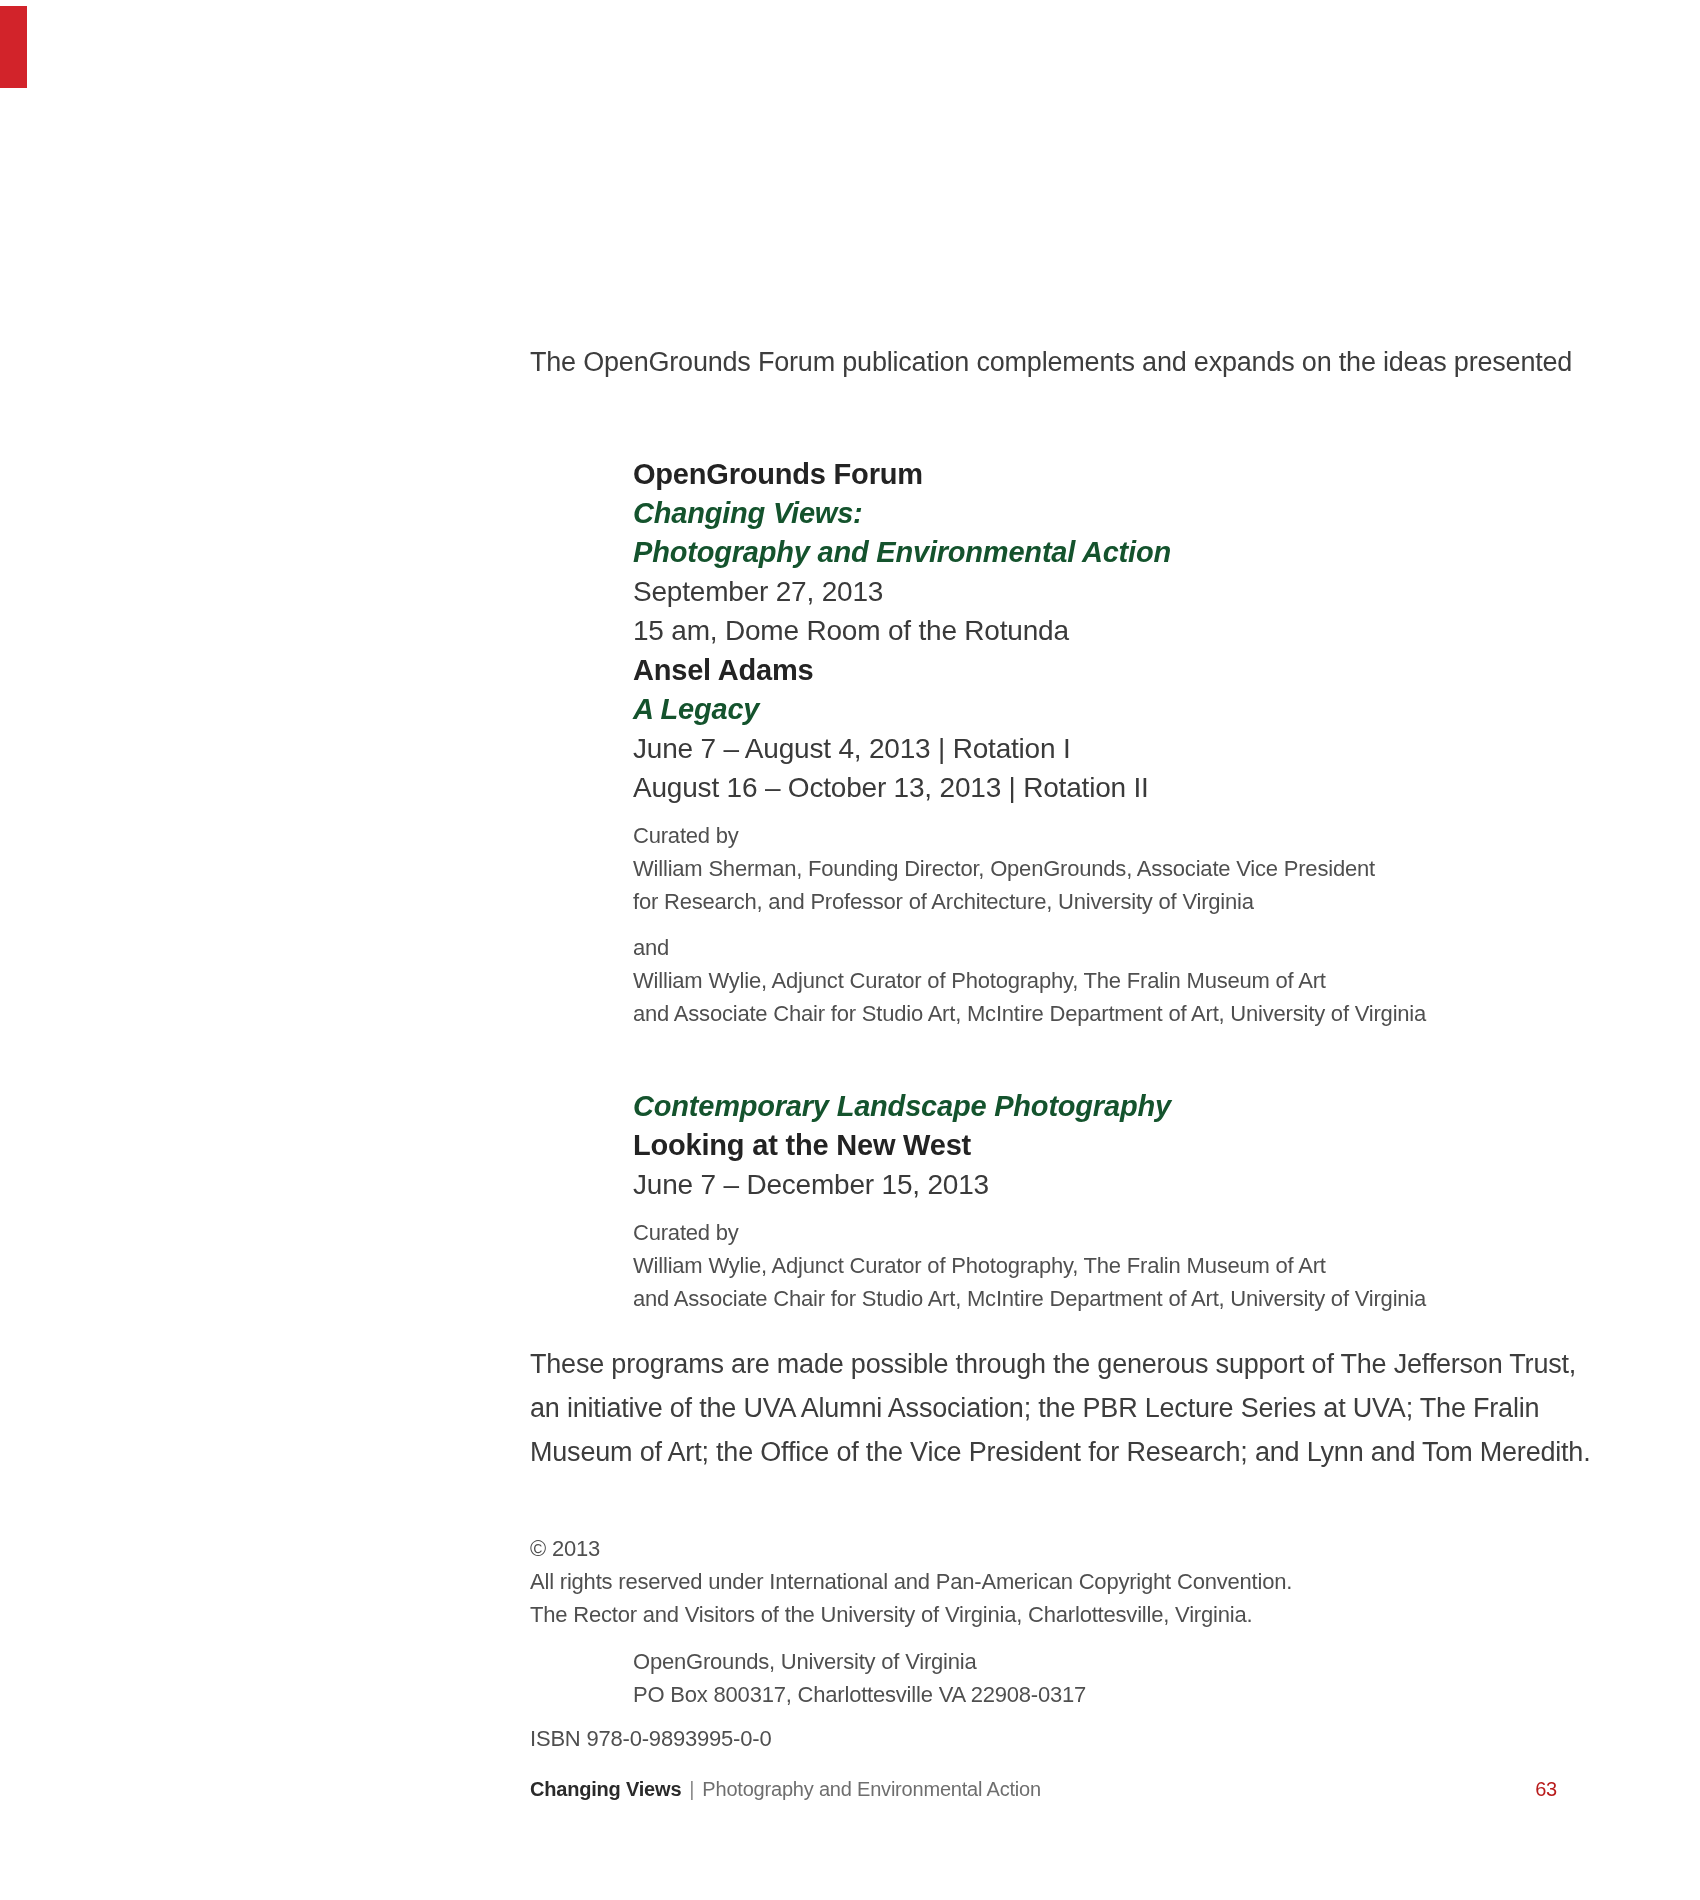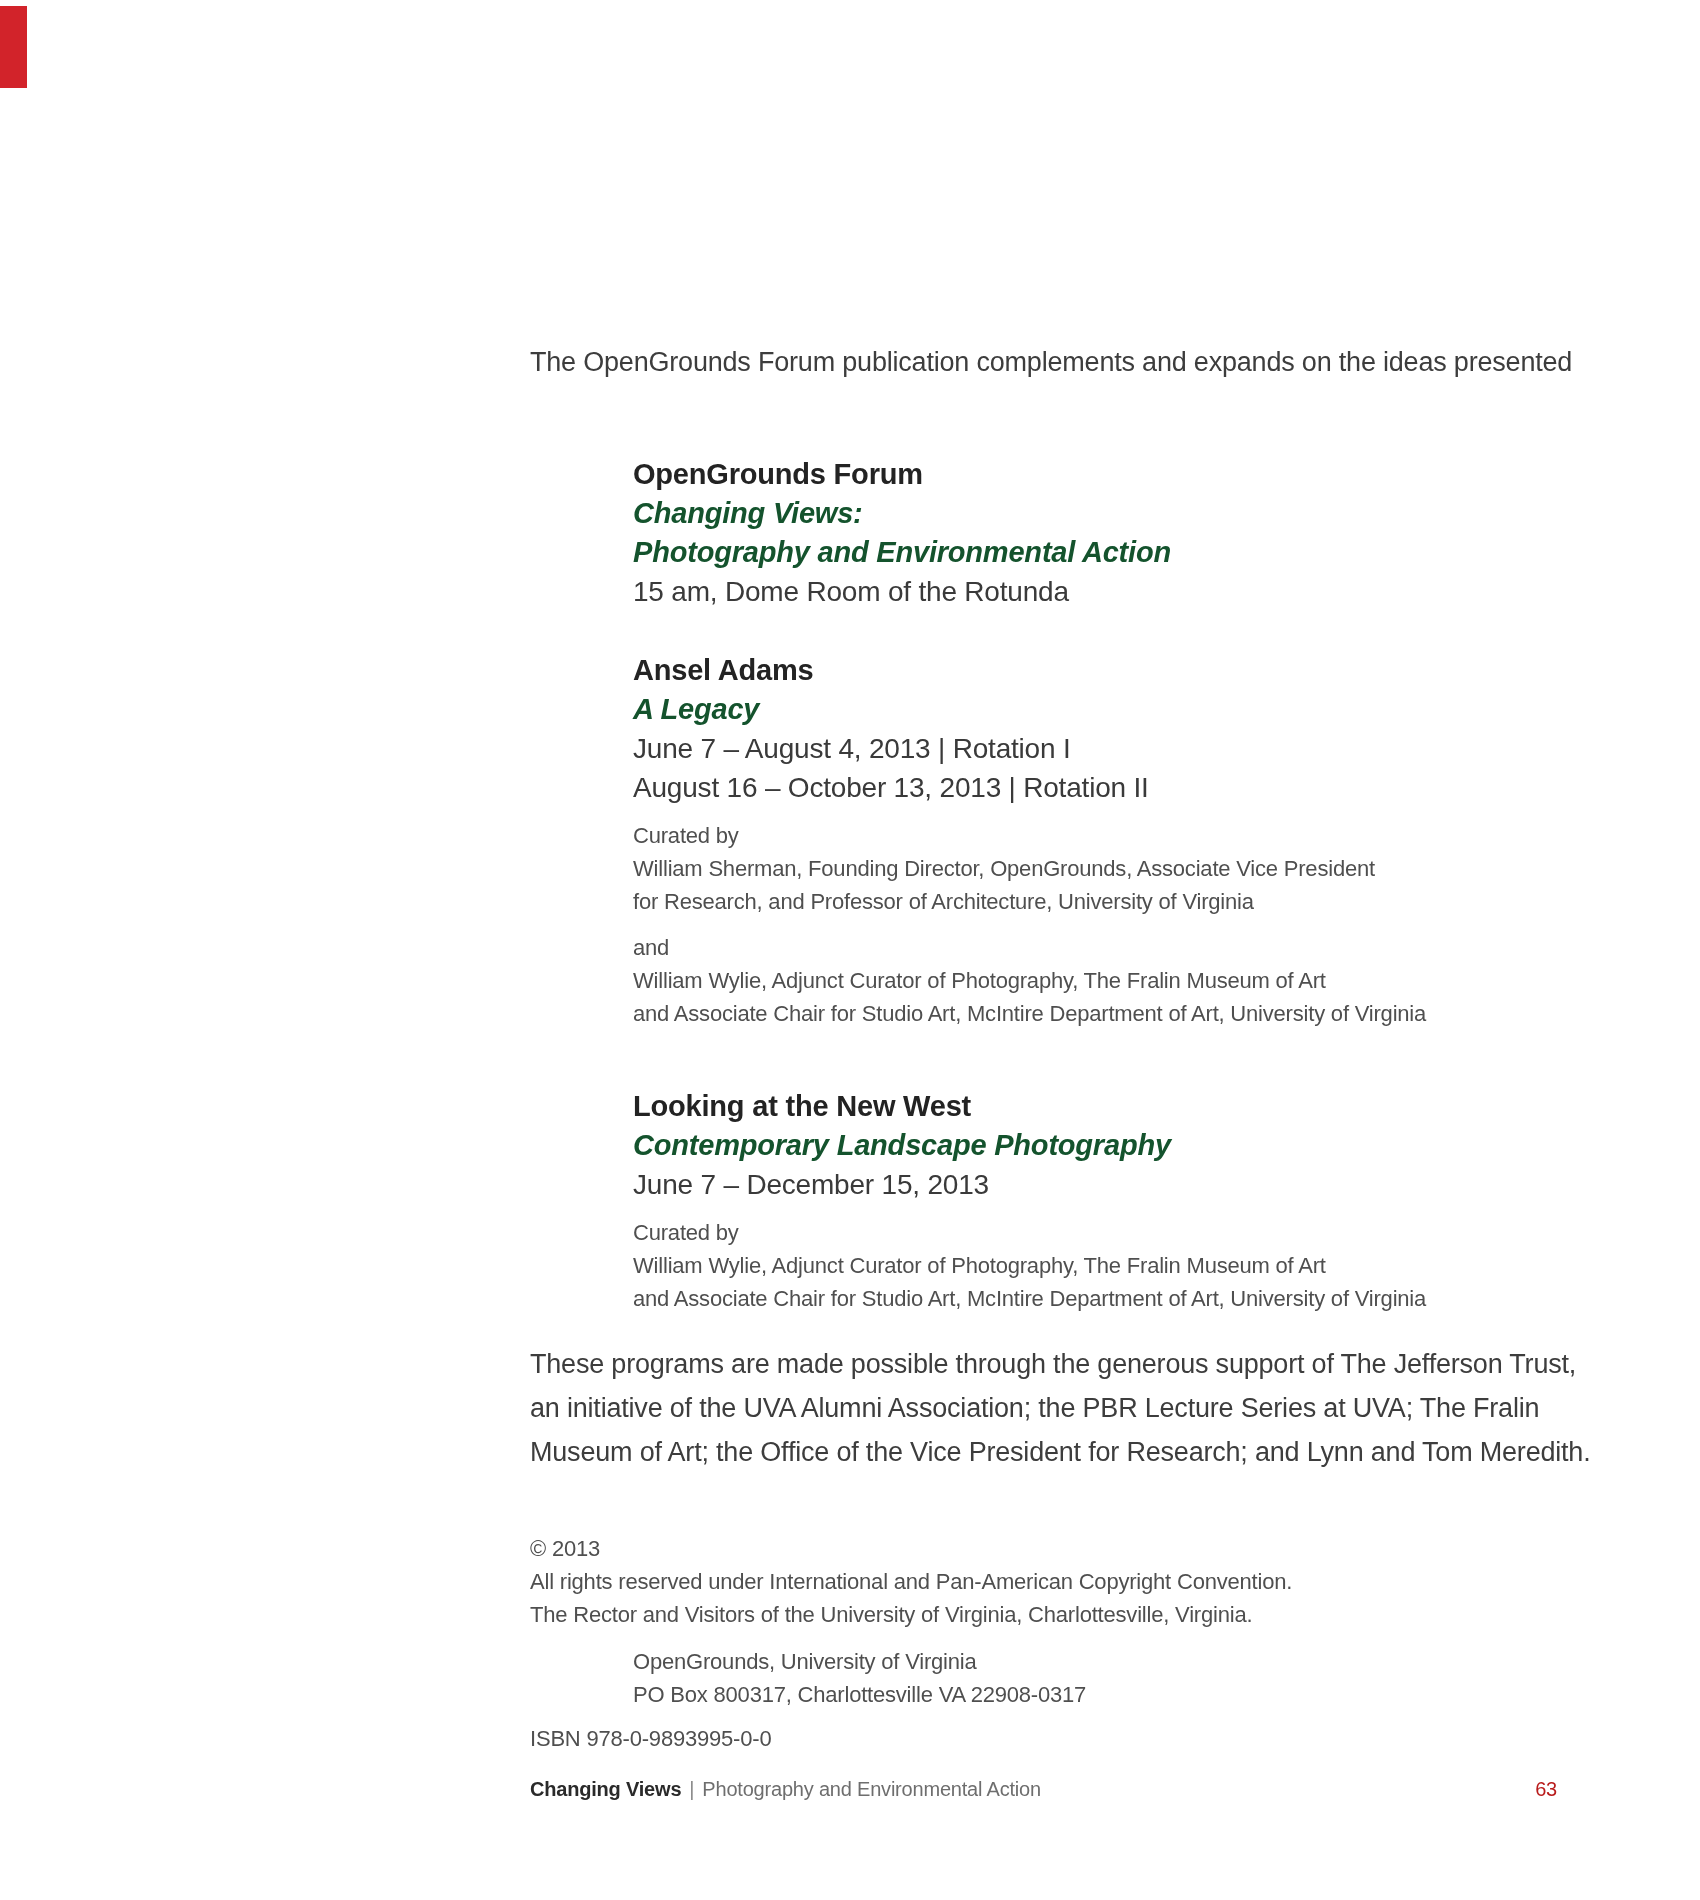--- a/index.html
+++ b/index.html
@@ -125,20 +125,21 @@
   <div class="red-mark"></div>
 
   <div class="block" style="top:339px">
     <span class="line body-line">The OpenGrounds Forum publication complements and expands on the ideas presented</span>
   </div>
 
   <section class="block indent" style="top:455px">
     <span class="line ev-title">OpenGrounds Forum</span>
     <span class="line ev-sub">Changing Views:</span>
     <span class="line ev-sub">Photography and Environmental Action</span>
+    <span class="line ev-detail">September 27, 2013</span>
     <span class="line ev-detail">15 am, Dome Room of the Rotunda</span>
   </section>
 
   <section class="block indent" style="top:651px">
     <span class="line ev-title">Ansel Adams</span>
     <span class="line ev-sub">A Legacy</span>
     <span class="line ev-detail">June 7 – August 4, 2013 | Rotation I</span>
     <span class="line ev-detail">August 16 – October 13, 2013 | Rotation II</span>
     <div class="curated-group">
       <span class="line small-line">Curated by</span>
@@ -146,22 +147,22 @@
       <span class="line small-line">for Research, and Professor of Architecture, University of Virginia</span>
     </div>
     <div class="curated-group second">
       <span class="line small-line">and</span>
       <span class="line small-line">William Wylie, Adjunct Curator of Photography, The Fralin Museum of Art</span>
       <span class="line small-line">and Associate Chair for Studio Art, McIntire Department of Art, University of Virginia</span>
     </div>
   </section>
 
   <section class="block indent" style="top:1087px">
+    <span class="line ev-sub">Contemporary Landscape Photography</span>
     <span class="line ev-title">Looking at the New West</span>
-    <span class="line ev-sub">Contemporary Landscape Photography</span>
     <span class="line ev-detail">June 7 – December 15, 2013</span>
     <div class="curated-group">
       <span class="line small-line">Curated by</span>
       <span class="line small-line">William Wylie, Adjunct Curator of Photography, The Fralin Museum of Art</span>
       <span class="line small-line">and Associate Chair for Studio Art, McIntire Department of Art, University of Virginia</span>
     </div>
   </section>
 
   <div class="block" style="top:1342px">
     <span class="line support-line">These programs are made possible through the generous support of The Jefferson Trust,</span>

